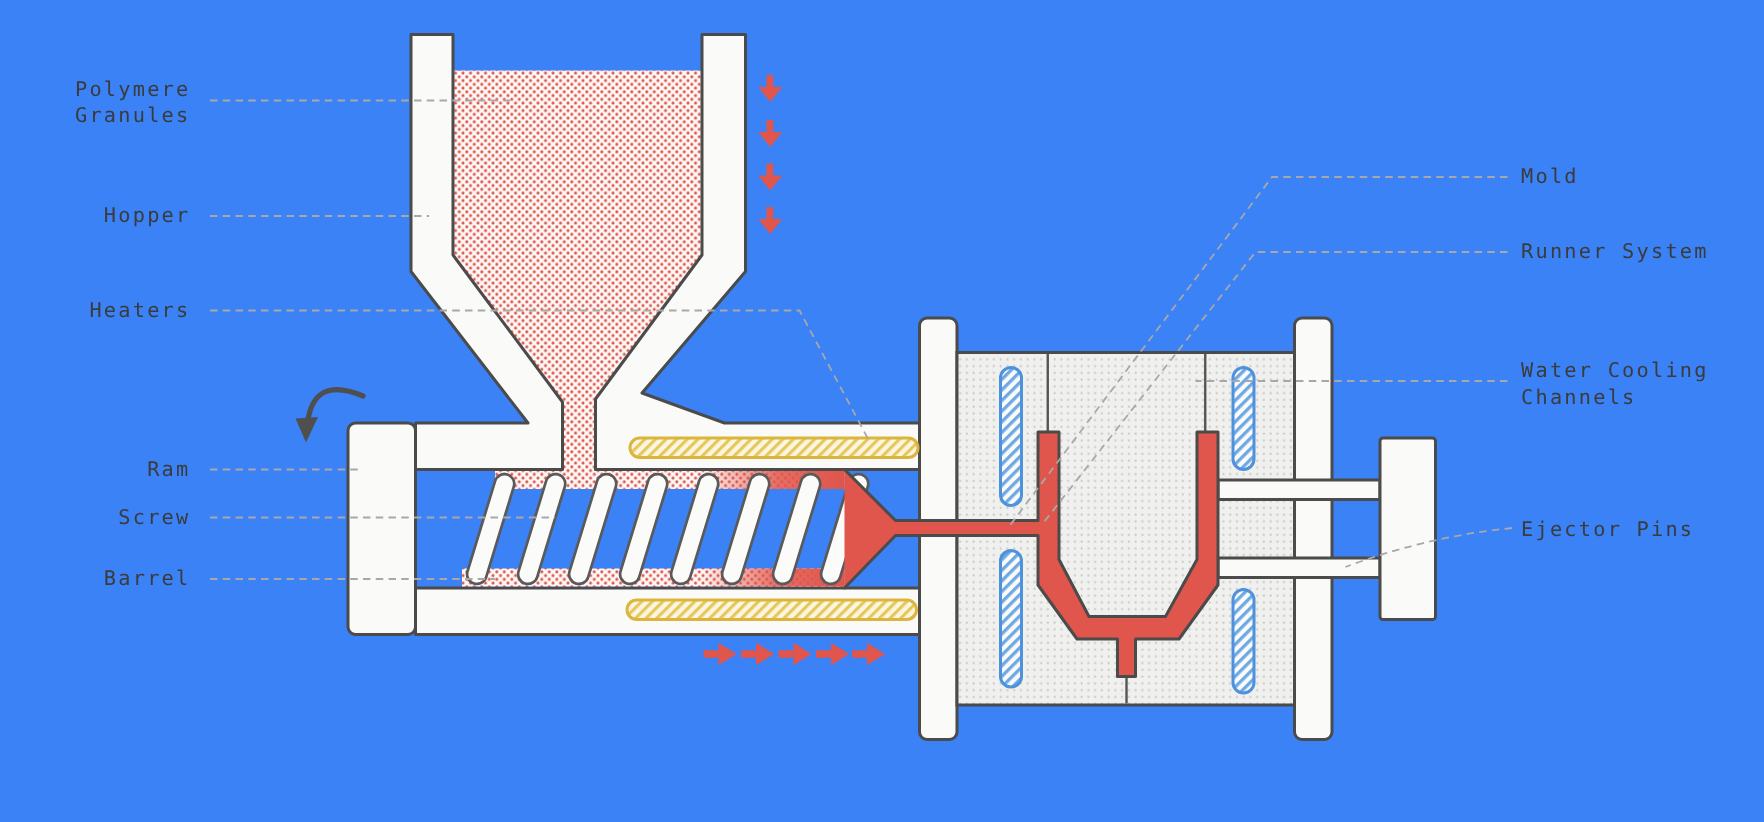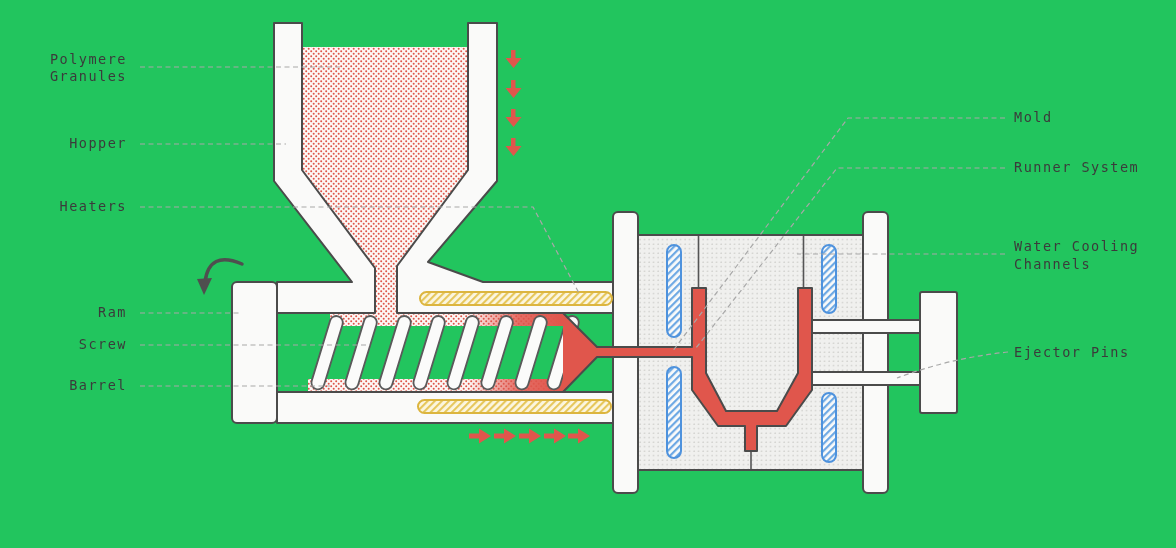--- a/index.html
+++ b/index.html
@@ -1,18 +1,18 @@
 <!DOCTYPE html>
 <html><head>
 <meta charset="utf-8">
 <style>
   html,body{margin:0;padding:0;background:#e9e9e8;}
   .stage{
     position:relative;width:1176px;height:548px;overflow:hidden;
-    background:#22c55e;
+    background:#3b82f6;
     font-family:"DejaVu Sans Mono","Liberation Mono",monospace;
   }
   svg text{
     font-family:"DejaVu Sans Mono","Liberation Mono",monospace;
     font-size:13.5px;letter-spacing:1.5px;fill:#3b3b3b;
   }
   .leader{fill:none;stroke:#a8a8a8;stroke-width:1.2;stroke-dasharray:5 3.5;}
   .part{fill:#fafaf9;stroke:#4b4b4b;stroke-width:2;stroke-linejoin:round;}
   .edge{fill:none;stroke:#4b4b4b;stroke-width:2;stroke-linejoin:round;stroke-linecap:round;}
   .thin-edge{stroke:#555;stroke-width:1.6;}

